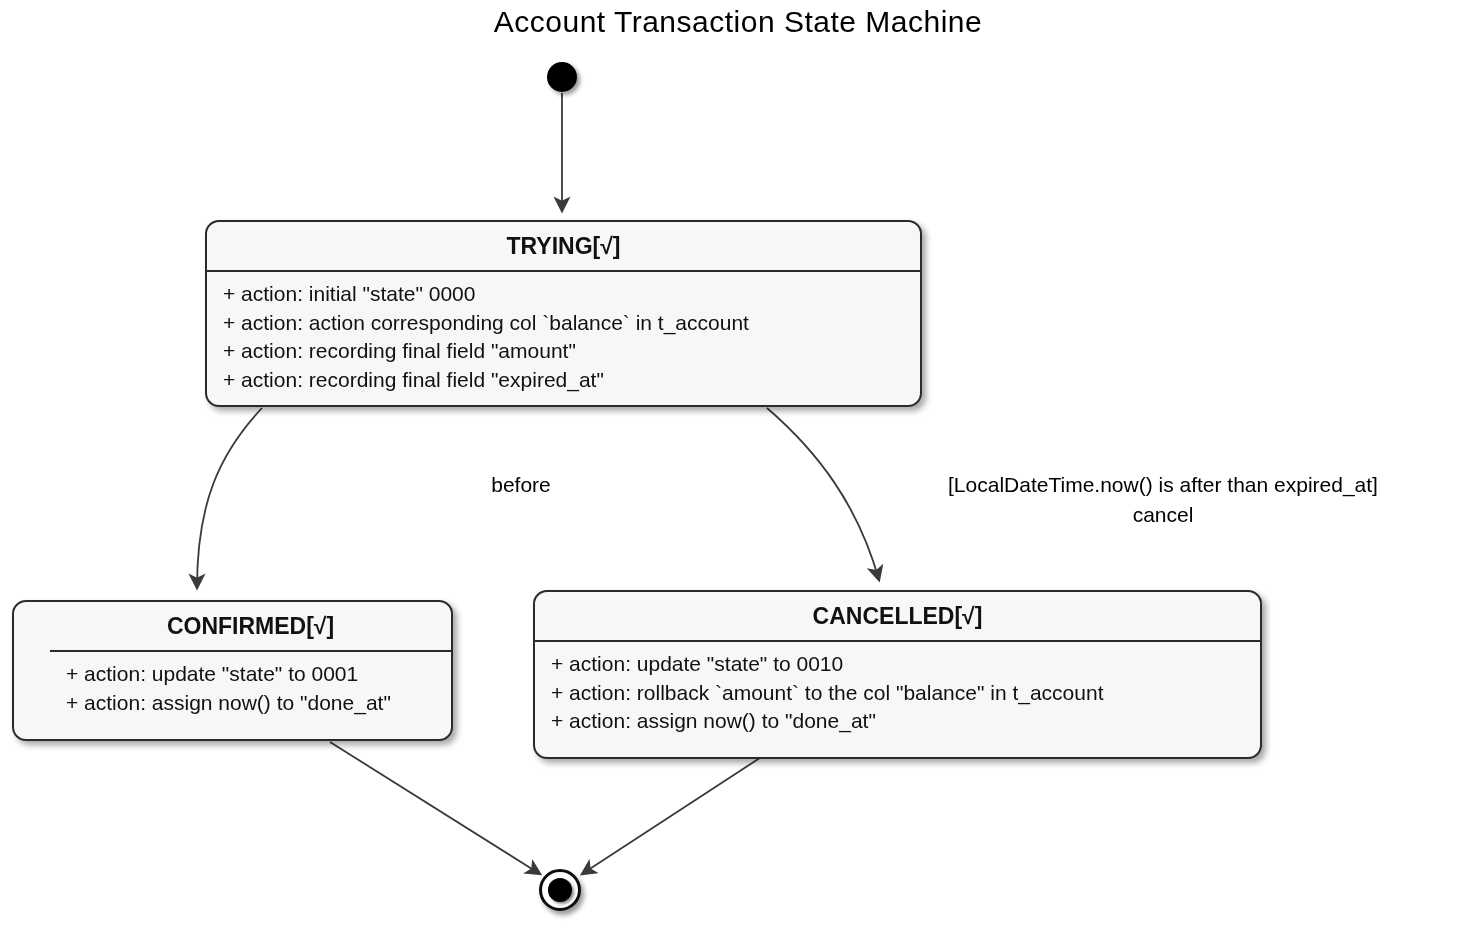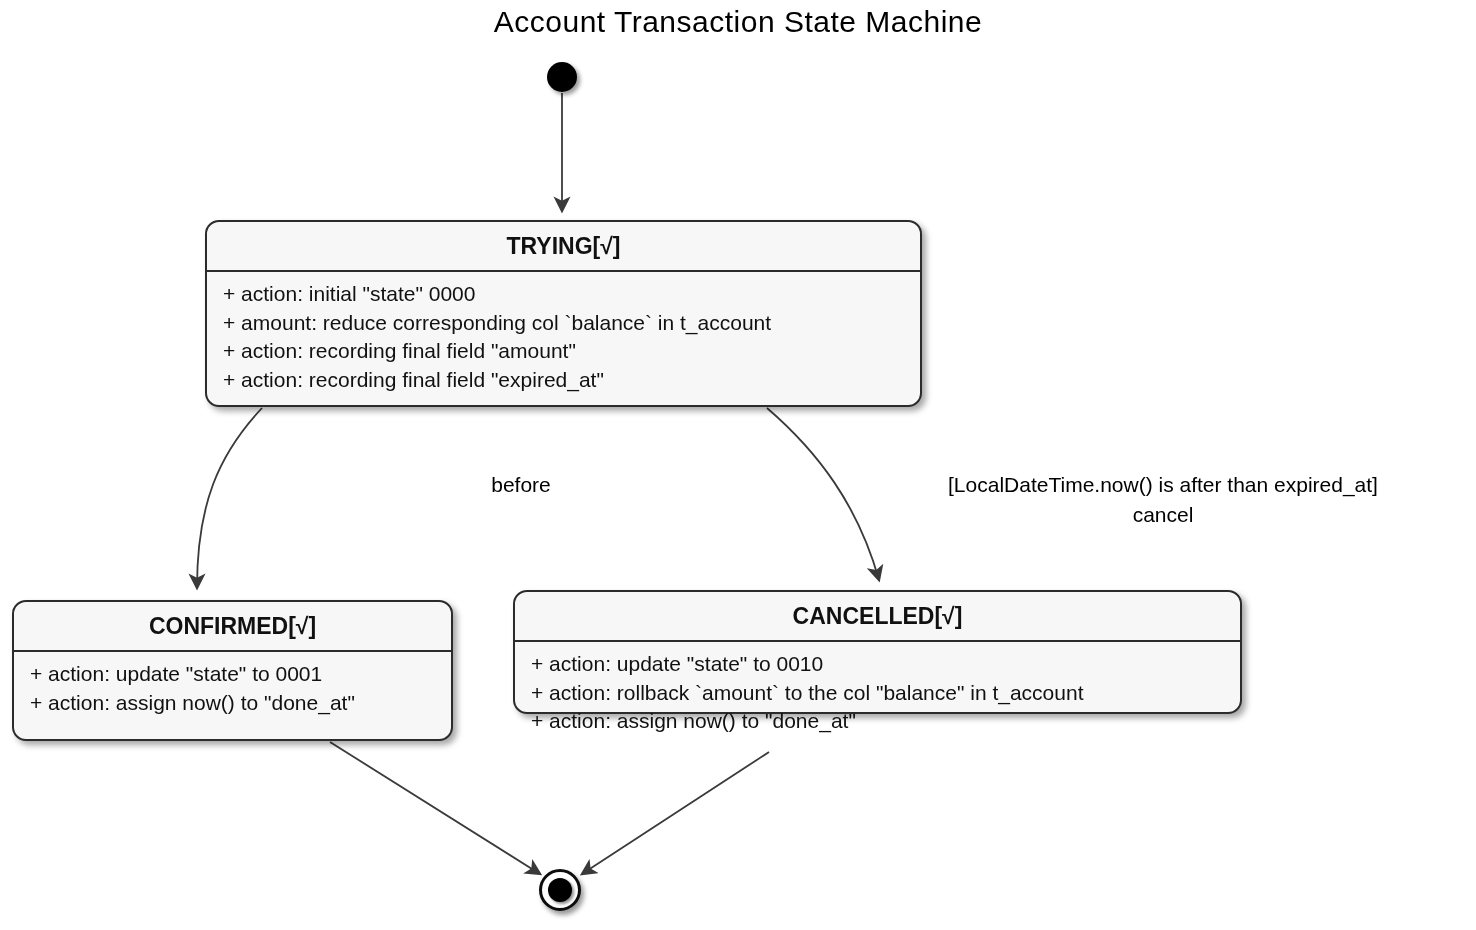--- a/index.html
+++ b/index.html
@@ -92,22 +92,22 @@
   }
   .edge-label {
     position: absolute;
     text-align: center;
     font-size: 21px;
     line-height: 30px;
     color: #000000;
     white-space: nowrap;
   }
   .state-trying    { left: 205px; top: 220px; width: 717px; height: 187px; }
-  .state-confirmed { left: 12px;  top: 600px; width: 441px; height: 141px; }
-  .state-cancelled { left: 513px; top: 590px; width: 729px; height: 124px; }
+  .state-confirmed { left: 12px;  top: 600px; width: 441px; height: 141px; padding-left: 36px; }
+  .state-cancelled { left: 533px; top: 590px; width: 729px; height: 169px; }
   .label-confirm { left: 221px; top: 470px; width: 600px; }
   .label-cancel  { left: 863px; top: 470px; width: 600px; }
 </style>
 </head>
 <body>
 
 <div class="canvas">
 
   <div class="diagram-title">Account Transaction State Machine</div>
 
@@ -123,21 +123,21 @@
     <path d="M 330 742 L 540 874" fill="none" stroke="#3a3a3a" stroke-width="1.8" marker-end="url(#arrow)"></path>
     <path d="M 769 752 L 582 874" fill="none" stroke="#3a3a3a" stroke-width="1.8" marker-end="url(#arrow)"></path>
   </svg>
 
   <div class="initial-node"></div>
 
   <div class="state state-trying">
     <div class="state-title">TRYING[√]</div>
     <div class="state-body">
       <div class="action-line">+ action: initial "state" 0000</div>
-      <div class="action-line">+ amount: reduce corresponding col `balance` in t_account</div>
+      <div class="action-line">+ action: action corresponding col `balance` in t_account</div>
       <div class="action-line">+ action: recording final field "amount"</div>
       <div class="action-line">+ action: recording final field "expired_at"</div>
     </div>
   </div>
 
   <div class="edge-label label-confirm">
     <div>before</div>
   </div>
 
   <div class="edge-label label-cancel">

